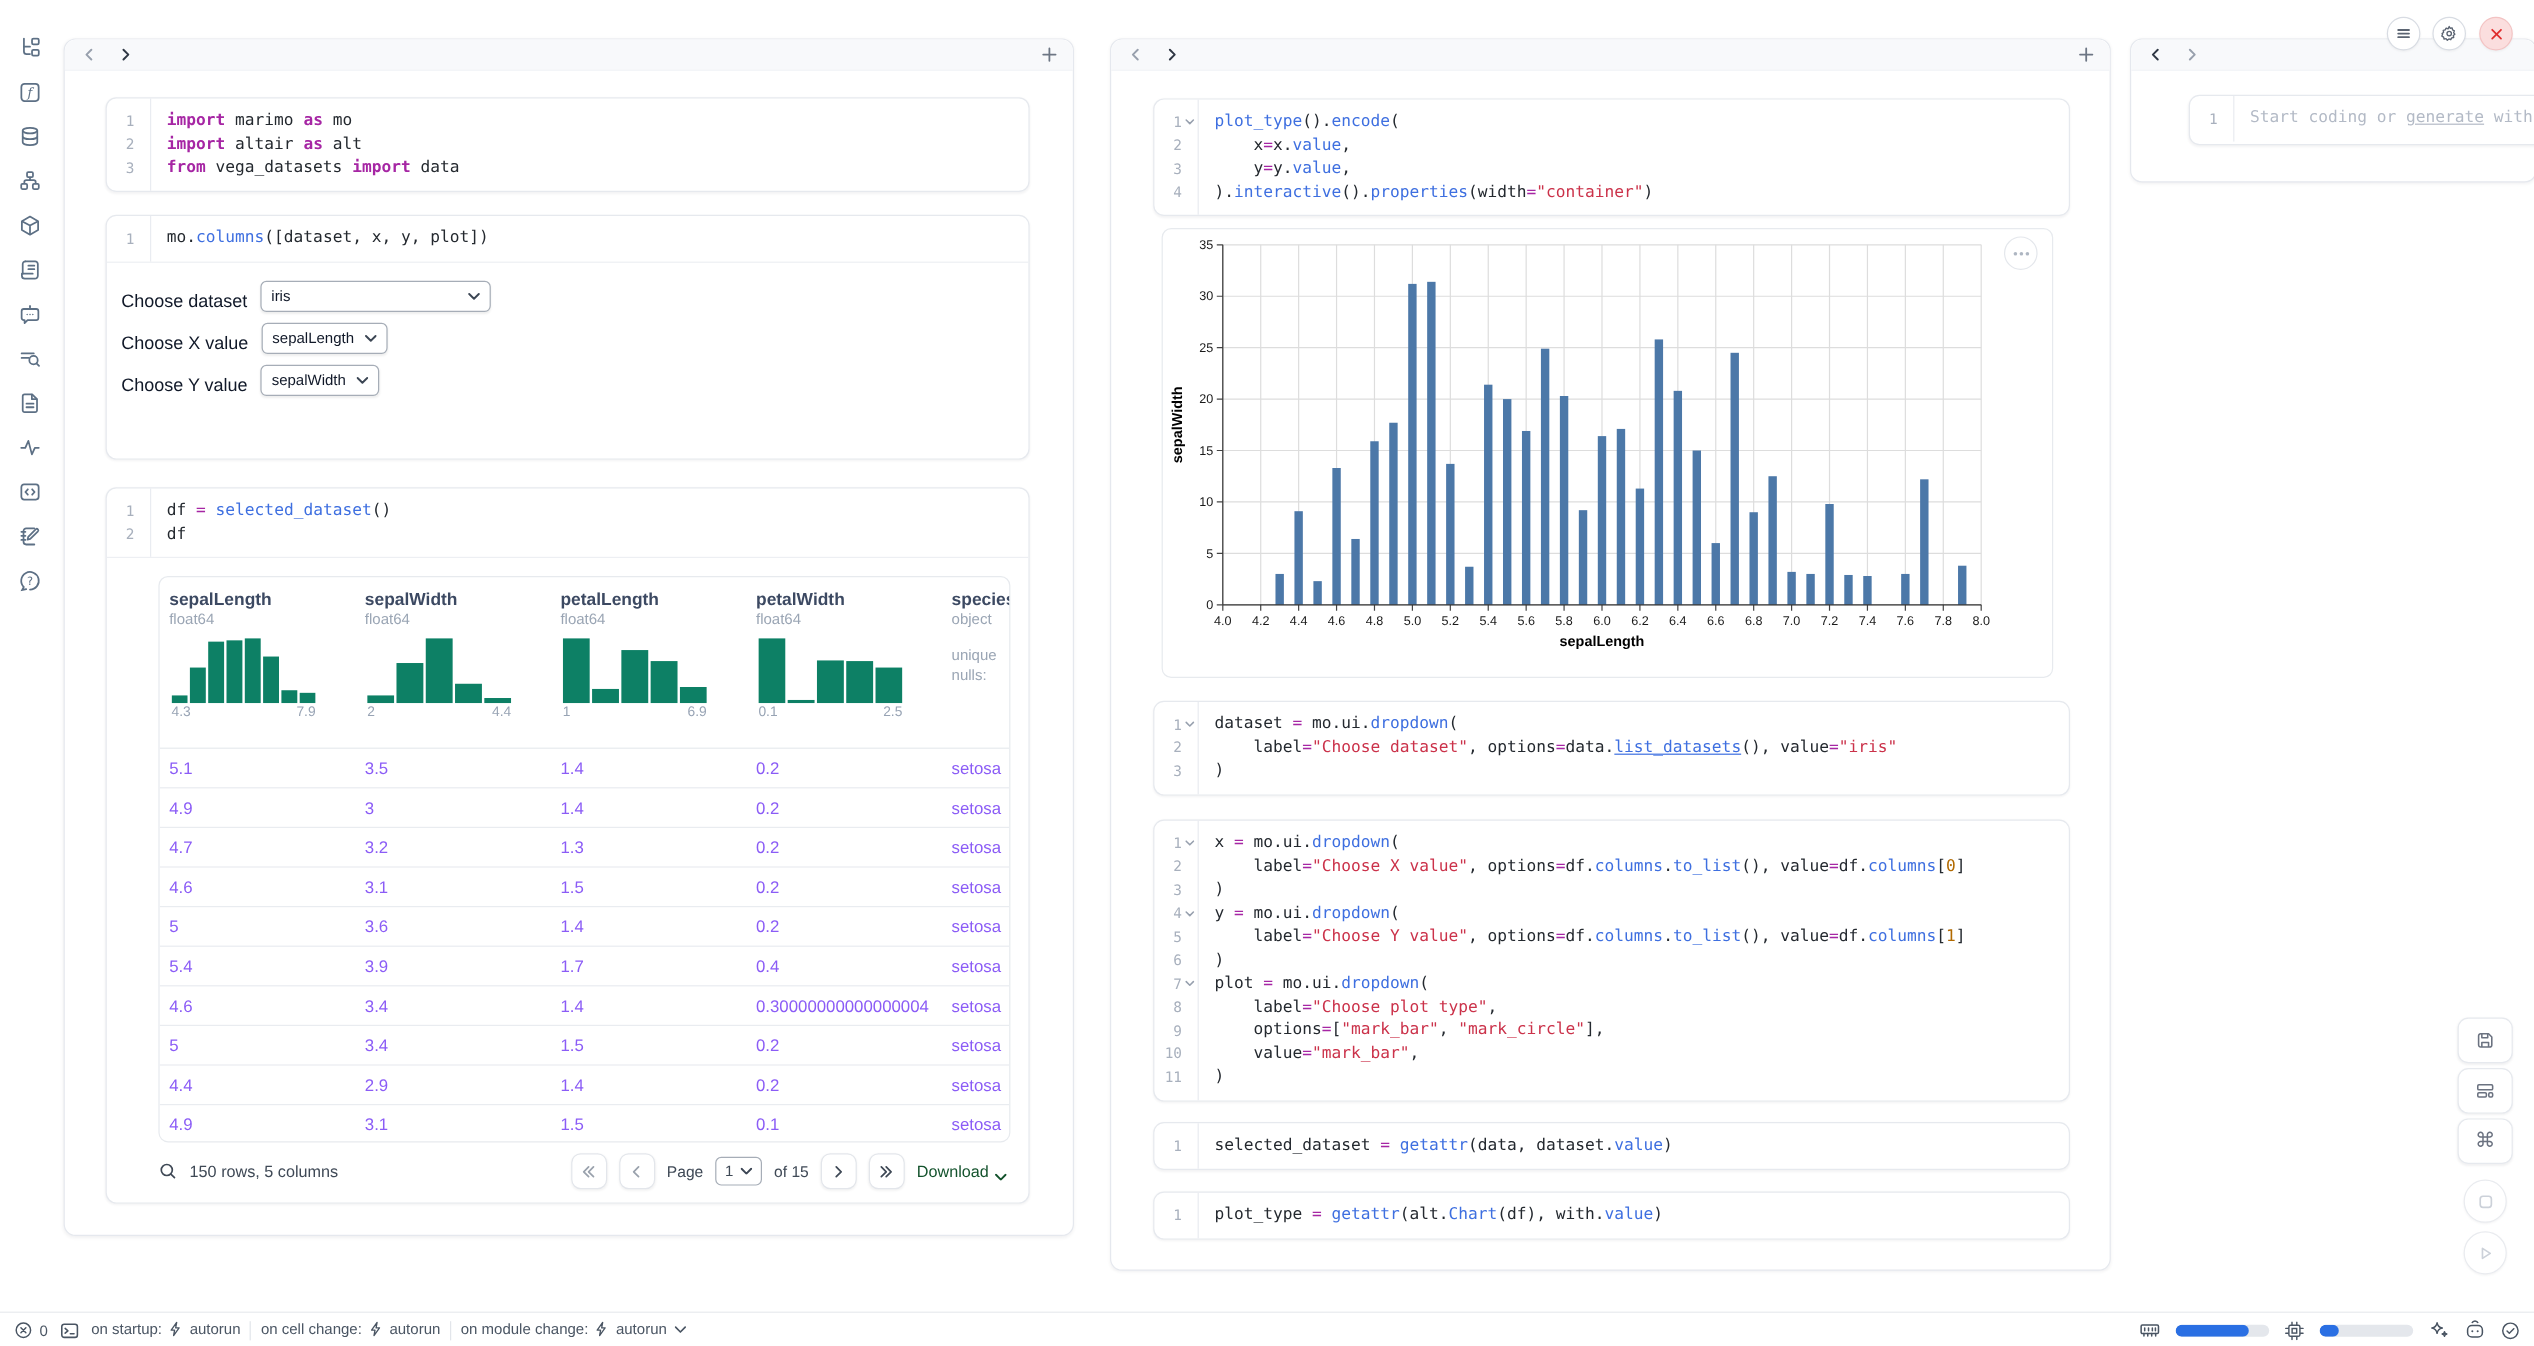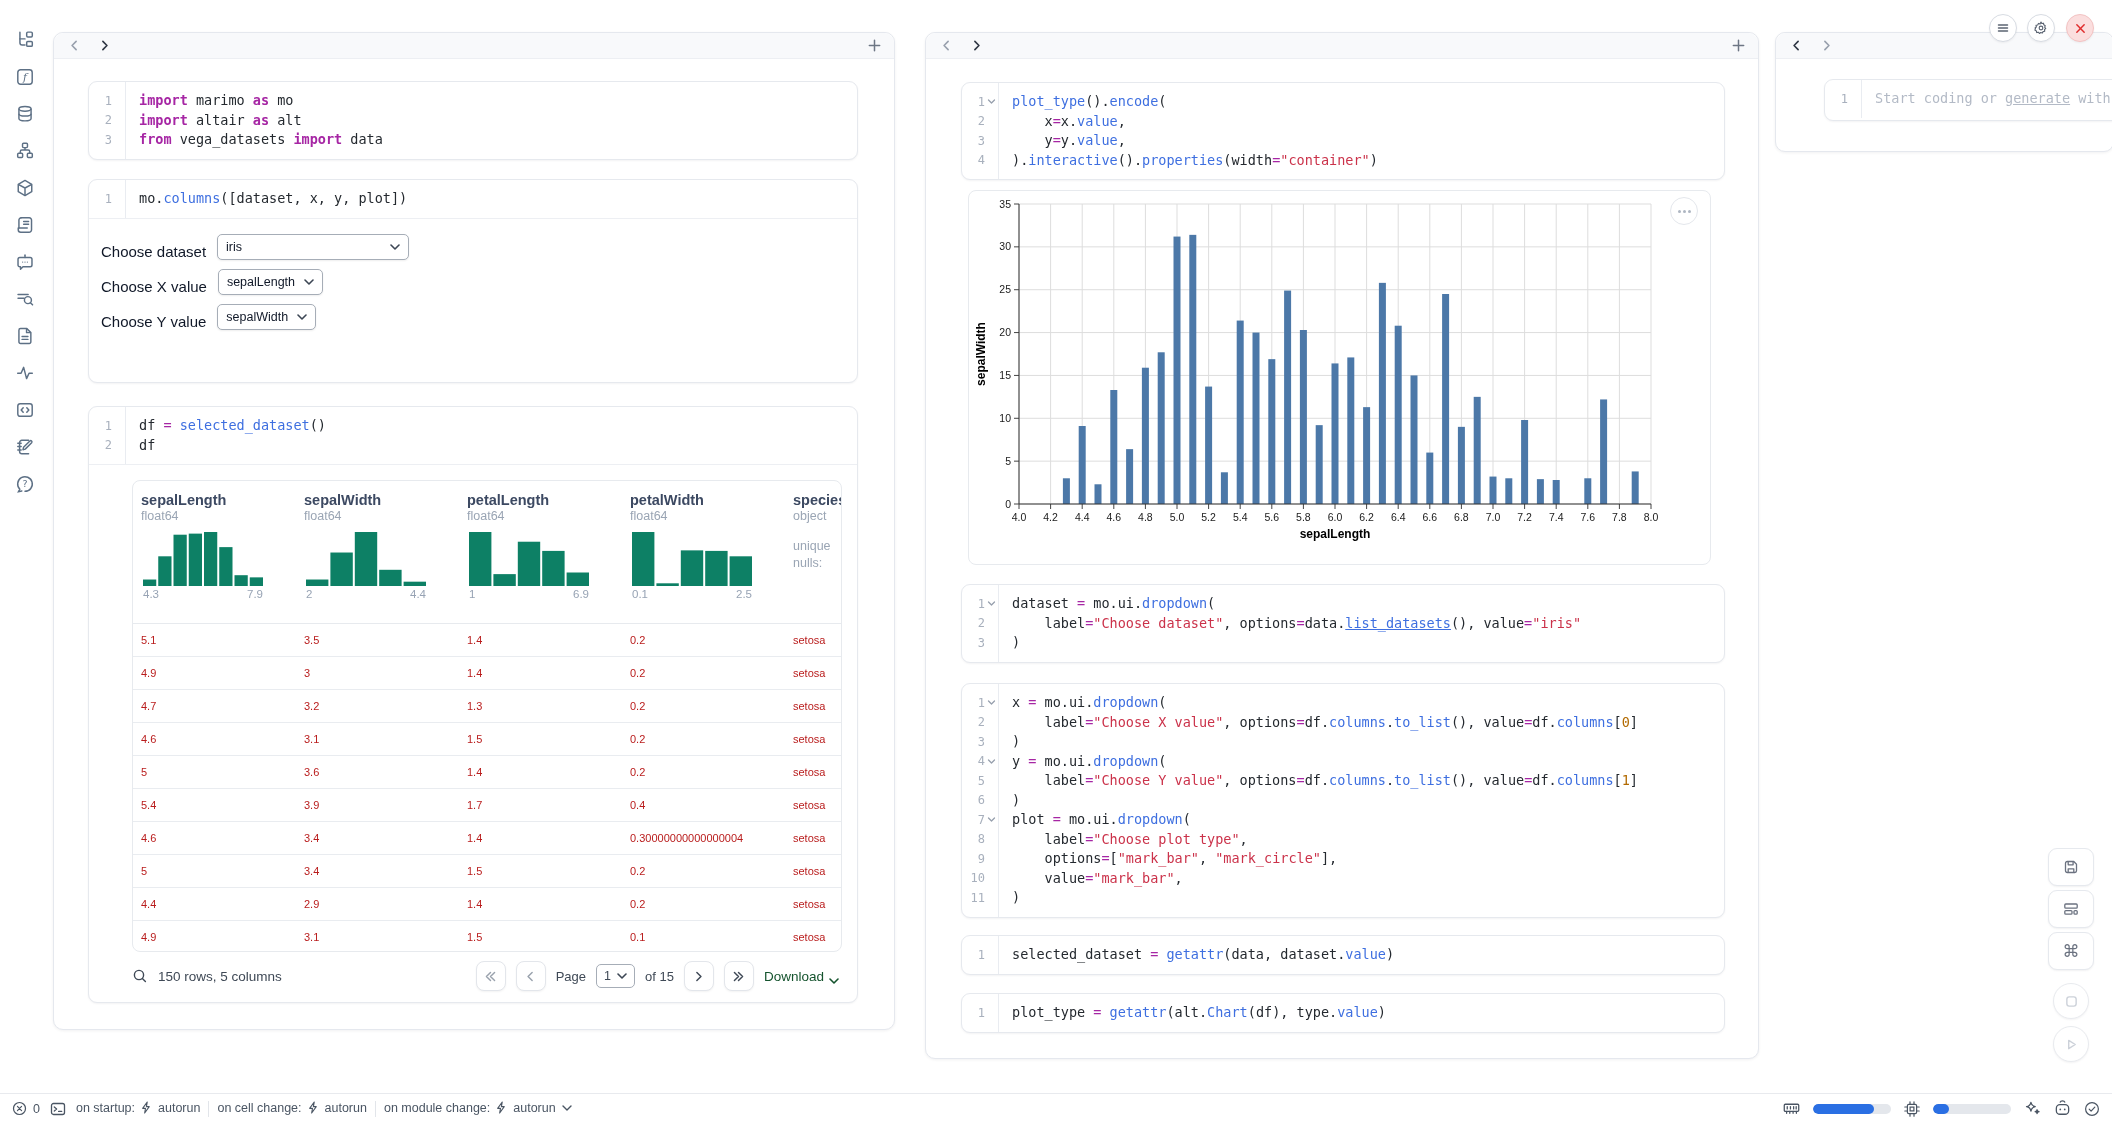--- a/index.html
+++ b/index.html
@@ -50,21 +50,21 @@
              border-radius:8px;overflow:hidden;background:#fff;}
   .thead{display:grid;grid-template-columns:repeat(5,163px);height:142px;border-bottom:1px solid #e7eaee;}
   .th{padding:11px 8px 0 8px;overflow:hidden}
   .th-name{font-size:14.5px;font-weight:bold;color:#3c4962;white-space:nowrap}
   .th-type{font-size:12.5px;color:#9aa5b4;margin-top:1px;white-space:nowrap}
   .hist{margin-top:7px;margin-left:2px}
   .range{width:120px;margin-left:2px;display:flex;justify-content:space-between;
          font-size:11.5px;color:#97a3b4;margin-top:2px;}
   .meta{margin-top:15px;font-size:12.5px;color:#9aa5b4;line-height:17px;white-space:nowrap}
   .trow{display:grid;grid-template-columns:repeat(5,163px);height:32px;align-items:center;
-        border-bottom:1px solid #e9ecf0;font-size:11px;color:#b91c1c;}
+        border-bottom:1px solid #e9ecf0;font-size:14px;color:#8b5cf6;}
   .td{padding-left:8px;white-space:nowrap;overflow:hidden}
   .tablefooter{position:absolute;left:43px;right:18px;top:549px;height:40px;display:flex;
                align-items:center;gap:10px;font-size:13.5px;color:#3f4956;}
   .tf-spacer{flex:1}
   .pgbtn{width:28px;height:28px;border:1px solid #e3e6eb;border-radius:8px;background:#fff;
          box-shadow:0 1px 2px rgba(0,0,0,.05);display:flex;align-items:center;justify-content:center;
          color:#3f4956;cursor:pointer;}
   .pgbtn.muted{color:#9aa2ad}
   .pagesel{height:22px;border:1px solid #a6adb7;border-radius:5px;display:inline-flex;align-items:center;
            gap:6px;padding:0 7px;font-size:12.5px;background:#fff;cursor:pointer}
@@ -763,21 +763,21 @@
 
   <div class="cell" style="left:35px;top:960px;width:762px;height:38px;">
     <div class="code">
         <div class="gutter">
           <div class="gline">
             <span>1</span>
             <span class="fold"></span>
           </div>
         </div>
         <div class="lines">
-          <div class="cline"><span class="tok-pl">plot_type </span><span class="tok-op">=</span><span class="tok-pl"> </span><span class="tok-fn">getattr</span><span class="tok-pl">(alt.</span><span class="tok-fn">Chart</span><span class="tok-pl">(df), type.</span><span class="tok-fn">value</span><span class="tok-pl">)</span></div>
+          <div class="cline"><span class="tok-pl">plot_type </span><span class="tok-op">=</span><span class="tok-pl"> </span><span class="tok-fn">getattr</span><span class="tok-pl">(alt.</span><span class="tok-fn">Chart</span><span class="tok-pl">(df), with.</span><span class="tok-fn">value</span><span class="tok-pl">)</span></div>
         </div>
       </div>
   </div>
 </div>
 
 <div class="panel" id="panel-right" style="left:1775px;top:32px;width:337px;height:118px;overflow:hidden;">
   <div class="phead">
     <svg class="nav" viewBox="0 0 16 16" fill="none" stroke="currentColor" stroke-width="2" stroke-linecap="round" stroke-linejoin="round">
         <path d="M10 3 5 8l5 5"></path>
       </svg>

